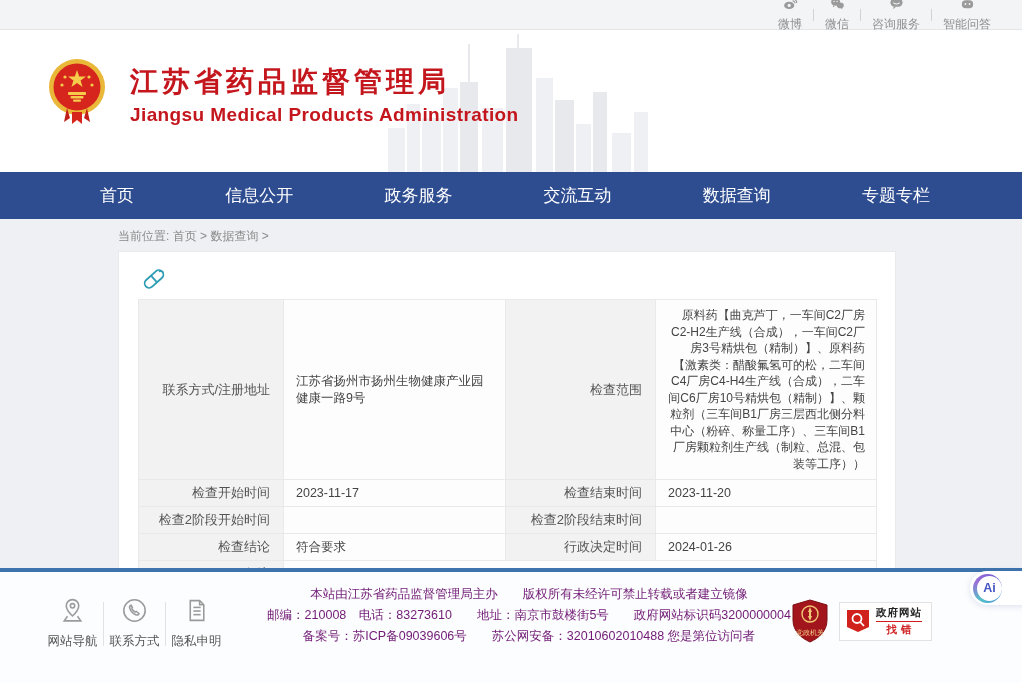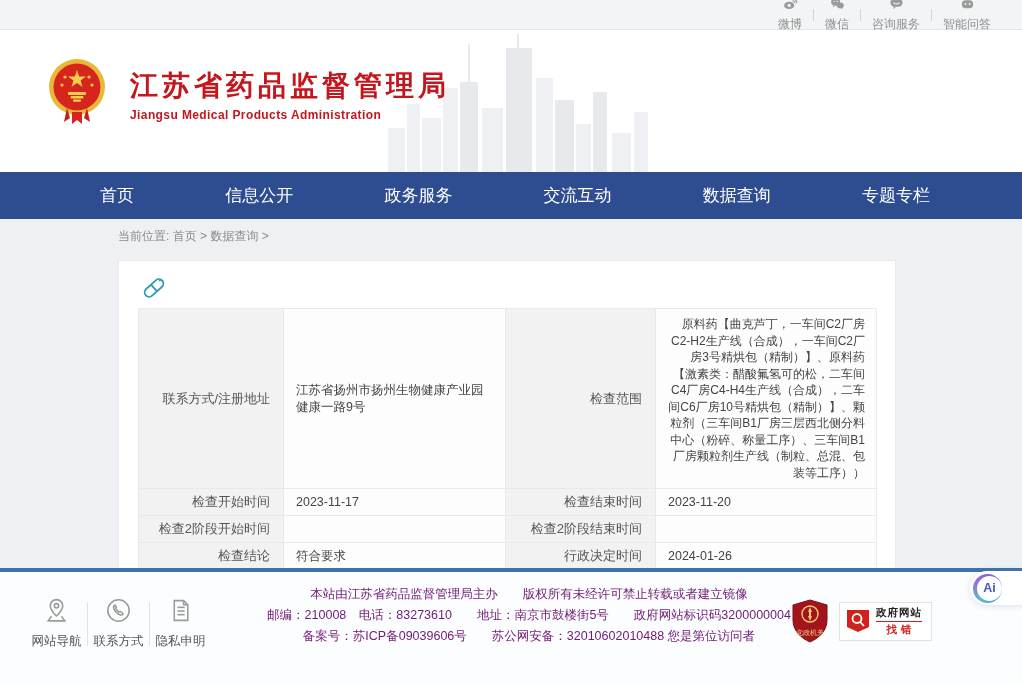--- a/index.html
+++ b/index.html
@@ -15,45 +15,45 @@
     font-size:12px; padding:0 11px; cursor:pointer; white-space:nowrap;flex-direction:column; }
   .topbar-sep { width:1px; height:12px; background:#d3d3d3; }
   .topbar-item svg { display:block; }
 
   
   .header { height:142px; background:#fff; position:relative; overflow:hidden; }
   .skyline { position:absolute; left:388px; bottom:0; width:270px; height:140px; }
   .logo-row { position:absolute; left:44px; top:26px; display:flex; align-items:center; gap:20px; }
   .emblem { width:66px; height:78px; }
   .title-block .cn { font-size:28px; font-weight:bold; color:#c4161d; letter-spacing:4px; line-height:36px; }
-  .title-block .en { font-size:12px; font-weight:bold; color:#c4161d; letter-spacing:.4px; margin-top:4px; }
+  .title-block .en { font-size:19px; font-weight:bold; color:#c4161d; letter-spacing:.4px; margin-top:4px; }
 
   
   .nav { height:47px; background:#2e4c90; display:flex; align-items:center;
     justify-content:space-between; padding:0 92px 0 100px; }
   .nav-item { color:#fff; font-size:17px; cursor:pointer; white-space:nowrap; }
 
   
   .content { background:#eef0f4; height:349px; position:relative; }
-  .breadcrumb { padding:9px 0 15px 118px; font-size:12px; color:#8a8a8a; }
+  .breadcrumb { padding:9px 0 6px 118px; font-size:12px; color:#8a8a8a; }
   .breadcrumb a { color:#8a8a8a; text-decoration:none; cursor:pointer; }
   .panel { margin-left:118px; width:778px; background:#fff; border:1px solid #e9eaec;
     padding:11px 19px 14px; }
   .pill-icon { width:28px; height:28px; margin:2px 0 6px 2px; display:block; }
 
   table.detail { border-collapse:collapse; width:738px; table-layout:fixed; }
   .detail th, .detail td { border:1px solid #e9e9e9; vertical-align:middle; }
   .detail th { background:#f2f2f2; font-weight:normal; color:#555; text-align:right;
     padding:4px 13px 4px 4px; font-size:13px; }
   .detail td { background:#fdfdfd; color:#444; padding:4px 12px; font-size:12.5px; text-align:left; }
   .detail .range-cell { font-size:12px; line-height:16.5px; padding:7px 11px;text-align:right; }
 
   
   .footer { height:115px; border-top:4px solid #3e74ad; background:#fcfdfe; position:relative; }
-  .footer-links { position:absolute; left:28px; top:25px; display:flex; align-items:center; }
+  .footer-links { position:absolute; left:44px; top:25px; display:flex; align-items:center; }
   .footer-link { width:57px; text-align:center; cursor:pointer; }
   .footer-link .lbl { font-size:12.5px; color:#555; margin-top:5px; white-space:nowrap; }
   .fl-sep { width:1px; height:44px; background:#e2e2e2; margin:0 2px; }
   .footer-center { position:absolute; left:256px; top:12px; width:546px; text-align:center;
     font-size:12.5px; color:#701a75; line-height:21px; white-space:nowrap; }
   .badges { position:absolute; right:90px; top:27px; display:flex; gap:10px; align-items:center; }
   .badge-shield { width:38px; height:44px; cursor:pointer; }
   .badge-finderror { display:flex; align-items:flex-end; gap:6px; background:#fff;
     border:1px solid #e2e2e2; padding:3px 9px 3px 6px; cursor:pointer; }
   .bf-text { display:flex; flex-direction:column; align-items:center; }

